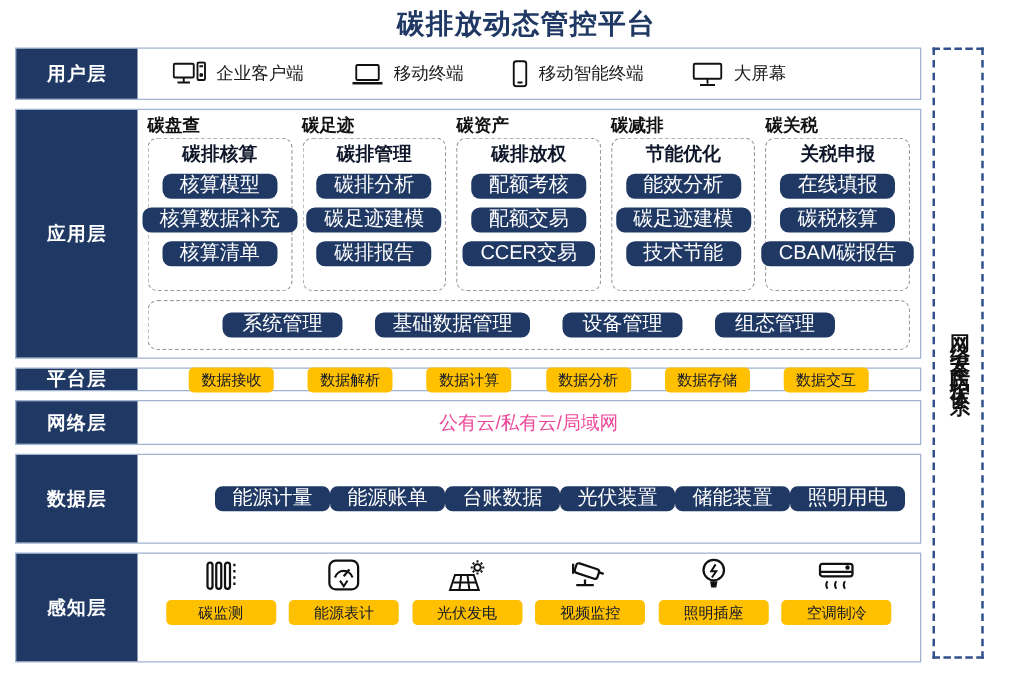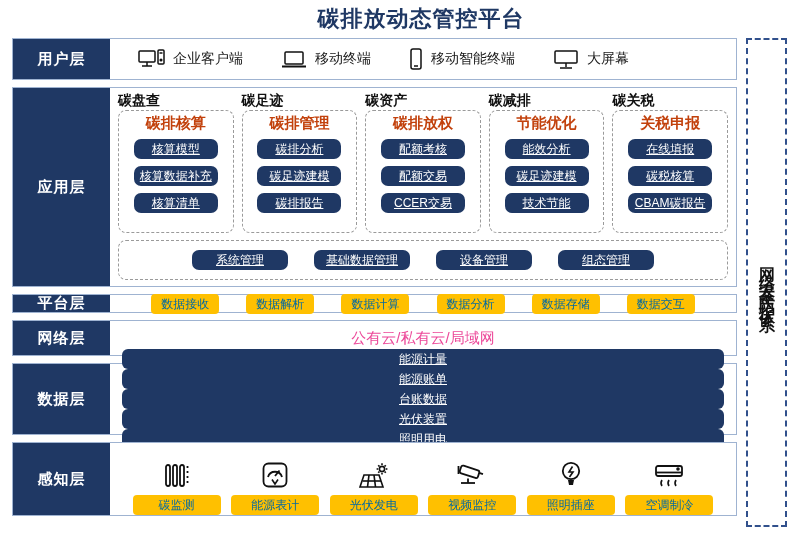--- a/index.html
+++ b/index.html
@@ -13,58 +13,58 @@
   .layer-row{display:flex;border:1px solid #9fb3d1;background:#fff;box-sizing:border-box;}
   .layer-label{width:97px;flex-shrink:0;background:#1f3864;color:#fff;font-weight:bold;font-size:15px;
     display:flex;align-items:center;justify-content:center;letter-spacing:1px;}
   .layer-content{flex:1;min-width:0;}
 
   .row-user{height:42px;}
   .row-app{height:200px;}
   .row-platform{height:19px;}
   .row-network{height:36px;}
   .row-data{height:72px;}
-  .row-perception{height:74px;}
+  .row-perception{height:88px;}
 
   
   .user-content{display:flex;align-items:center;gap:38px;padding-left:28px;height:100%;}
   .user-item{display:flex;align-items:center;gap:8px;}
   .user-item .u-label{font-size:14px;color:#1a1a1a;font-family:Liberation Serif, serif;}
   .uicon svg{display:block;}
 
   
   .app-content{display:flex;flex-direction:column;height:100%;padding:3px 8px 6px;box-sizing:border-box;}
   .app-cols{display:flex;gap:8px;flex:1;}
   .app-col{flex:1;display:flex;flex-direction:column;align-items:flex-start;min-width:0;}
   .col-header{font-size:14px;font-weight:bold;color:#111;line-height:19px;}
   .col-box{width:100%;box-sizing:border-box;flex:1;border:1.5px dashed #9a9a9a;border-radius:8px;
     display:flex;flex-direction:column;align-items:center;padding:2px 3px 6px;}
-  .col-sub{font-size:15px;font-weight:bold;color:#c2410c;margin:1px 0 2px;}
-  .navy-btn{background:#1f3864;color:#fff;font-size:12px;line-height:14px;padding:3px 4px;
-    border-radius:7px;min-width:84px;box-sizing:border-box;text-align:center;margin:3.5px 0;white-space:nowrap;text-decoration:underline;}
+  .col-sub{font-size:15px;font-weight:bold;color:#0f172a;margin:1px 0 2px;}
+  .navy-btn{background:#1f3864;color:#fff;font-size:16px;line-height:14px;padding:3px 14px;
+    border-radius:7px;min-width:84px;box-sizing:border-box;text-align:center;margin:3.5px 0;white-space:nowrap;}
   .common-box{border:1.5px dashed #9a9a9a;border-radius:8px;margin-top:7px;height:38px;
     display:flex;align-items:center;justify-content:center;gap:26px;}
   .common-box .navy-btn{min-width:96px;margin:0;}
 
   
   .platform-content{display:flex;align-items:center;justify-content:space-evenly;height:100%;padding:0 14px;}
-  .yellow-btn{background:#ffc000;color:#0369a1;font-size:12px;line-height:14px;padding:3px 10px;
+  .yellow-btn{background:#ffc000;color:#0f172a;font-size:12px;line-height:14px;padding:3px 10px;
     border-radius:4px;min-width:62px;box-sizing:border-box;text-align:center;white-space:nowrap;}
 
   
   .network-content{display:flex;align-items:center;justify-content:center;height:100%;
     font-size:15px;color:#ec4899;}
 
   
   .data-content{display:flex;flex-direction:column;justify-content:center;gap:9px;height:100%;padding:0 12px;}
-  .data-row{display:flex;justify-content:center;flex-direction:column;}
+  .data-row{display:flex;justify-content:flex-end;}
   .data-row .navy-btn{margin:0;min-width:88px;border-radius:6px;}
 
   
-  .perc-content{display:flex;justify-content:space-evenly;align-items:flex-end;height:100%;padding:0 12px;}
+  .perc-content{display:flex;justify-content:space-evenly;align-items:flex-start;height:100%;padding:0 12px;}
   .perc-item{display:flex;flex-direction:column;align-items:center;gap:5px;}
   .perc-item .yellow-btn{min-width:88px;}
   .picon{height:32px;display:flex;align-items:flex-end;justify-content:center;}
   .picon svg{display:block;}
 
   
   .security-panel{position:absolute;left:746px;top:38px;width:41px;height:489px;box-sizing:border-box;
     border:2px dashed #31508c;display:flex;align-items:center;justify-content:center;}
   .security-text{writing-mode:vertical-rl;text-orientation:upright;font-size:16px;font-weight:bold;
     color:#111;letter-spacing:7px;}
@@ -208,20 +208,21 @@
     </div>
 
     <div class="layer-row row-data">
       <div class="layer-label">数据层</div>
       <div class="layer-content data-content">
         <div class="data-row">
           <div class="navy-btn">能源计量</div>
           <div class="navy-btn">能源账单</div>
           <div class="navy-btn">台账数据</div>
           <div class="navy-btn">光伏装置</div>
+          <div class="navy-btn">储能装置</div>
           <div class="navy-btn">照明用电</div>
         </div>
       </div>
     </div>
 
     <div class="layer-row row-perception">
       <div class="layer-label">感知层</div>
       <div class="layer-content perc-content">
 
         <div class="perc-item">

